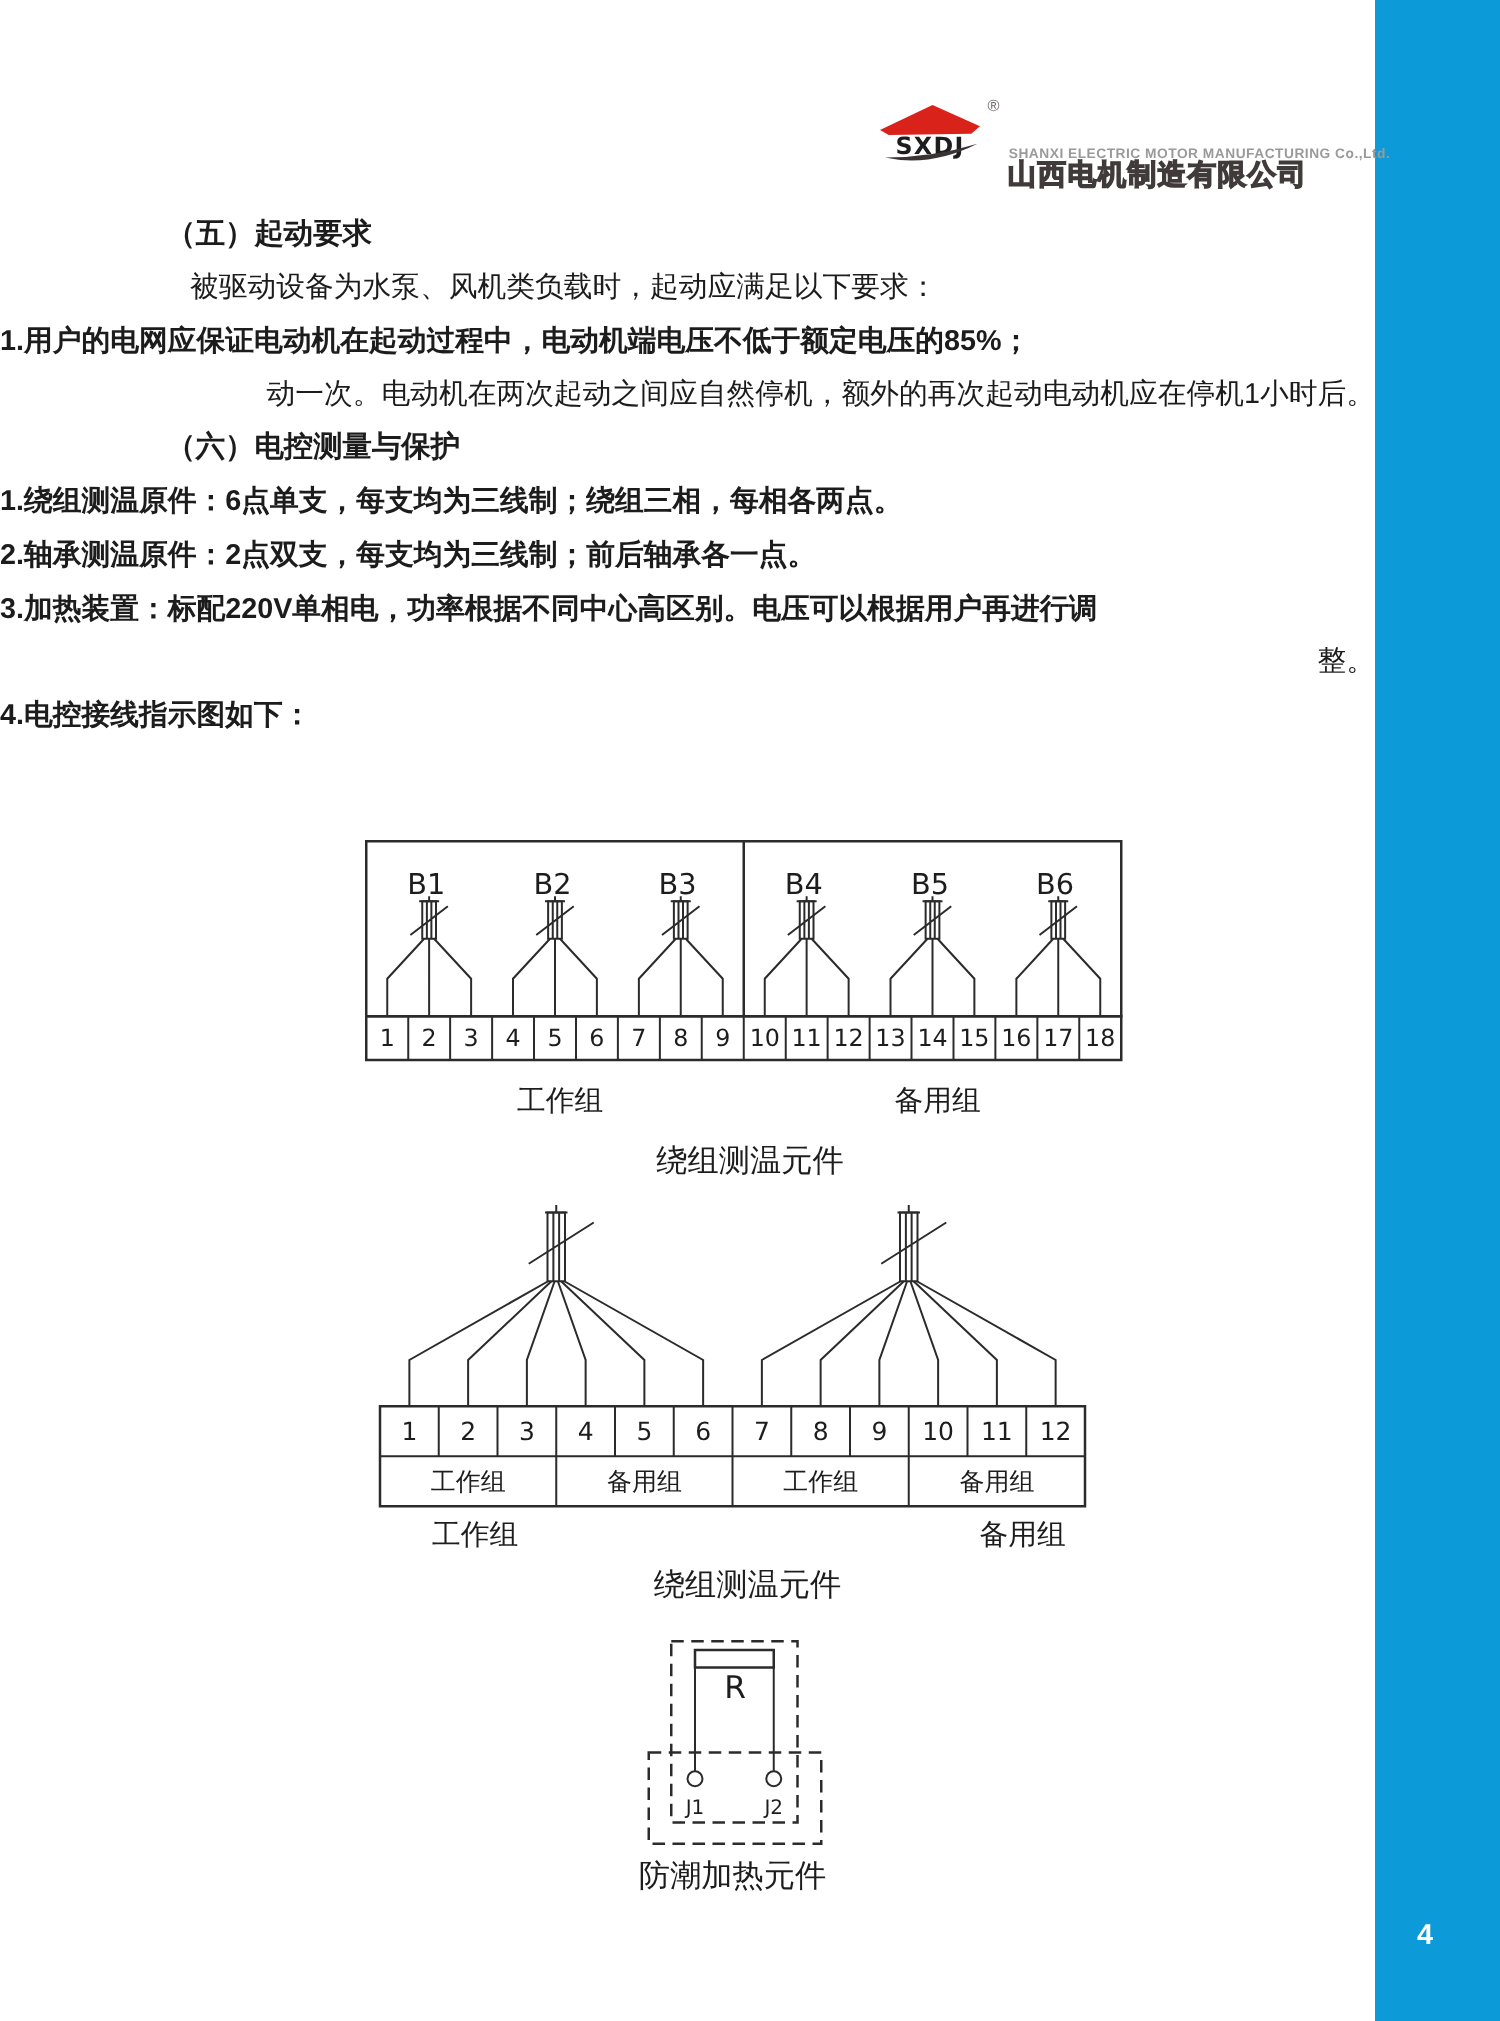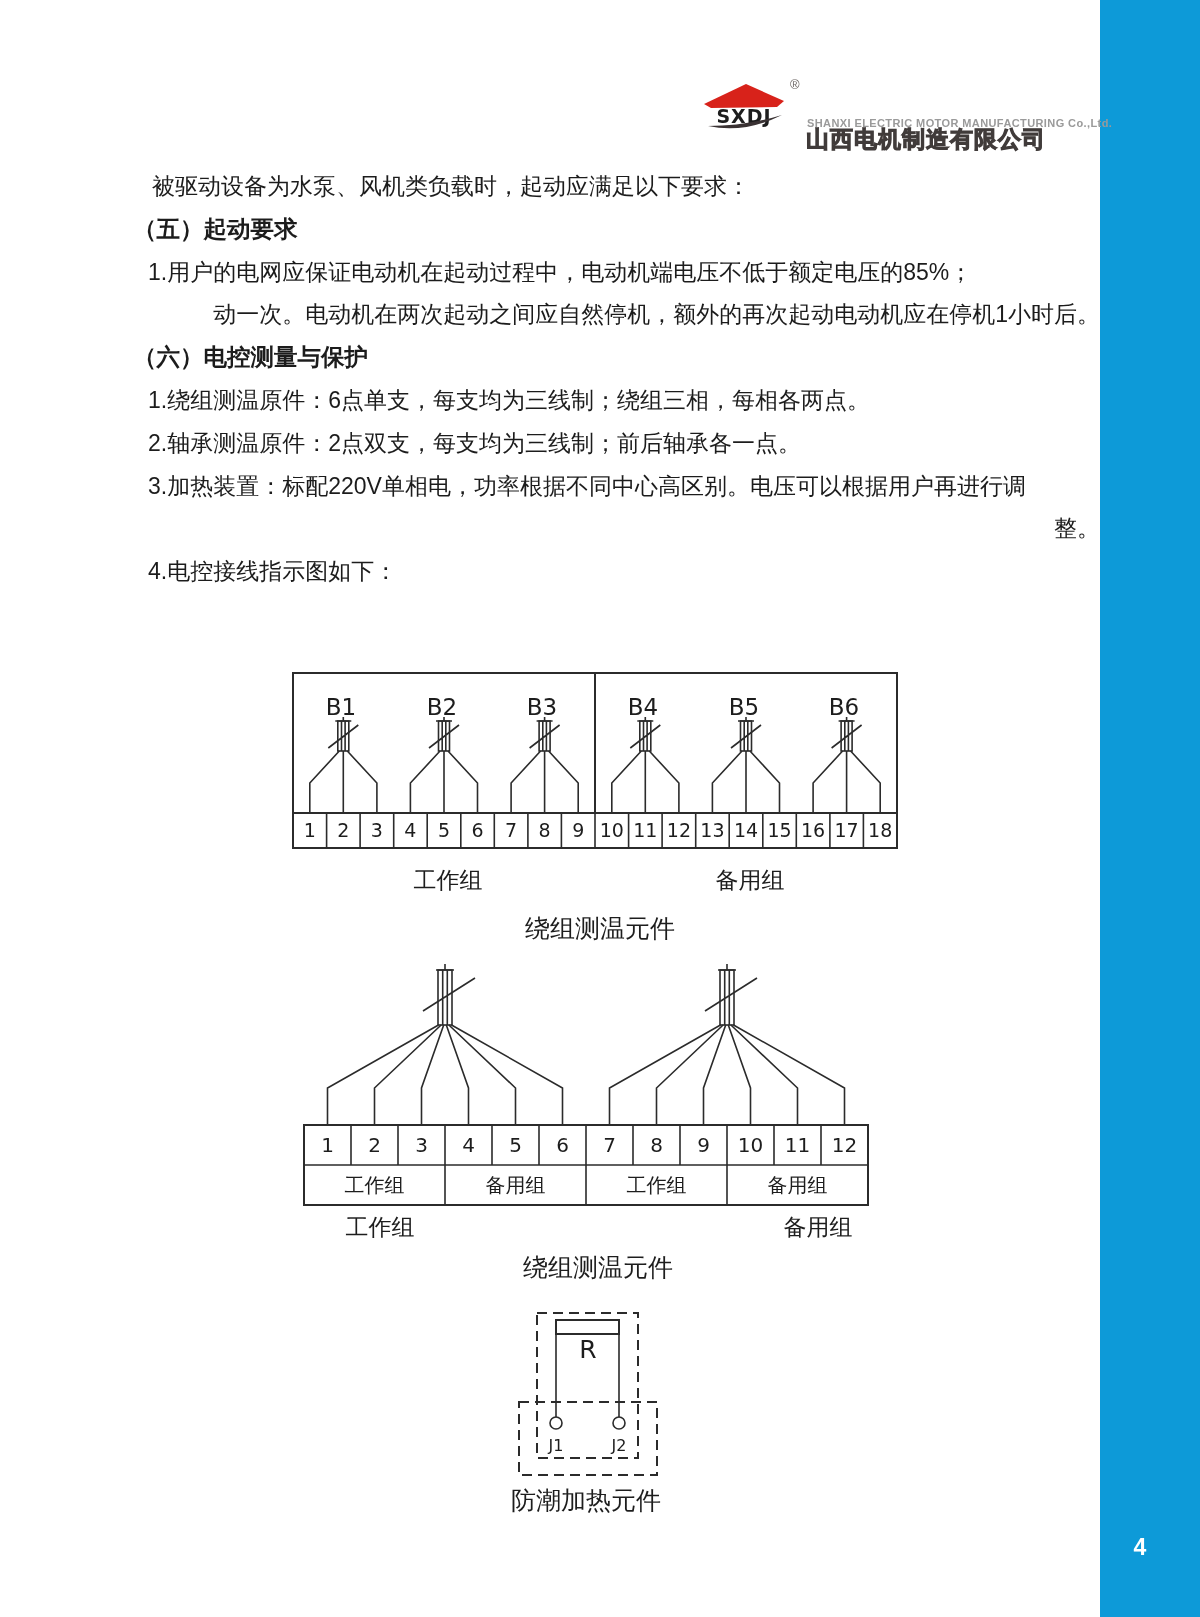--- a/index.html
+++ b/index.html
@@ -22,21 +22,21 @@
   }
   .logo-en{
     position:absolute;left:807px;top:117px;font-size:11px;letter-spacing:0.4px;
     color:#9a9a9a;white-space:nowrap;font-weight:bold;
   }
   
   .text-block{position:absolute;left:0;top:165px;width:1100px;}
   .line{height:42.8px;line-height:42.8px;font-size:23px;color:#1c1c1c;white-space:nowrap;}
   .l-heading{padding-left:133px;font-weight:bold;font-size:23.5px;}
   .l-intro{padding-left:152px;}
-  .l-item{padding-left:148px;}
+  .l-item{font-weight:bold;}
   .l-cont{padding-left:172px;text-align:right;}
   
   .d1{position:absolute;left:280px;top:645px;}
   .d2{position:absolute;left:280px;top:938px;}
   .d3{position:absolute;left:480px;top:1290px;}
   svg{display:block;}
   svg .stroke{stroke:#2b2b2b;stroke-width:2;fill:none;}
   svg .thin{stroke:#2b2b2b;stroke-width:1.6;fill:none;}
   svg .dashed{stroke:#2b2b2b;stroke-width:2;fill:none;stroke-dasharray:10 6;}
   svg text{fill:#1d1d1d;font-family:"DejaVu Sans","Liberation Sans",sans-serif;}
@@ -60,22 +60,22 @@
   <svg class="logo-mark" width="88" height="56" viewBox="0 0 88 56">
     <polygon points="4,22 46,2 84,19 77,25 11,26" fill="#d8221a"></polygon>
     <text x="44" y="41" text-anchor="middle" font-size="19" font-weight="bold" fill="#d8221a" letter-spacing="1">SXDJ</text>
     <path d="M8,44 Q44,52 82,33 Q46,44 8,44 Z" fill="#3a3233"></path>
   </svg>
   <div class="logo-reg">®</div>
   <div class="logo-cn">山西电机制造有限公司</div>
   <div class="logo-en">SHANXI ELECTRIC MOTOR MANUFACTURING Co.,Ltd.</div>
 
   <div class="text-block">
+    <div class="line l-heading">（五）起动要求</div>
     <div class="line l-intro">被驱动设备为水泵、风机类负载时，起动应满足以下要求：</div>
-    <div class="line l-heading">（五）起动要求</div>
     <div class="line l-item">1.用户的电网应保证电动机在起动过程中，电动机端电压不低于额定电压的85%；</div>
     <div class="line l-cont">动一次。电动机在两次起动之间应自然停机，额外的再次起动电动机应在停机1小时后。</div>
     <div class="line l-heading">（六）电控测量与保护</div>
     <div class="line l-item">1.绕组测温原件：6点单支，每支均为三线制；绕组三相，每相各两点。</div>
     <div class="line l-item">2.轴承测温原件：2点双支，每支均为三线制；前后轴承各一点。</div>
     <div class="line l-item">3.加热装置：标配220V单相电，功率根据不同中心高区别。电压可以根据用户再进行调</div>
     <div class="line l-cont">整。</div>
     <div class="line l-item">4.电控接线指示图如下：</div>
   </div>
 

